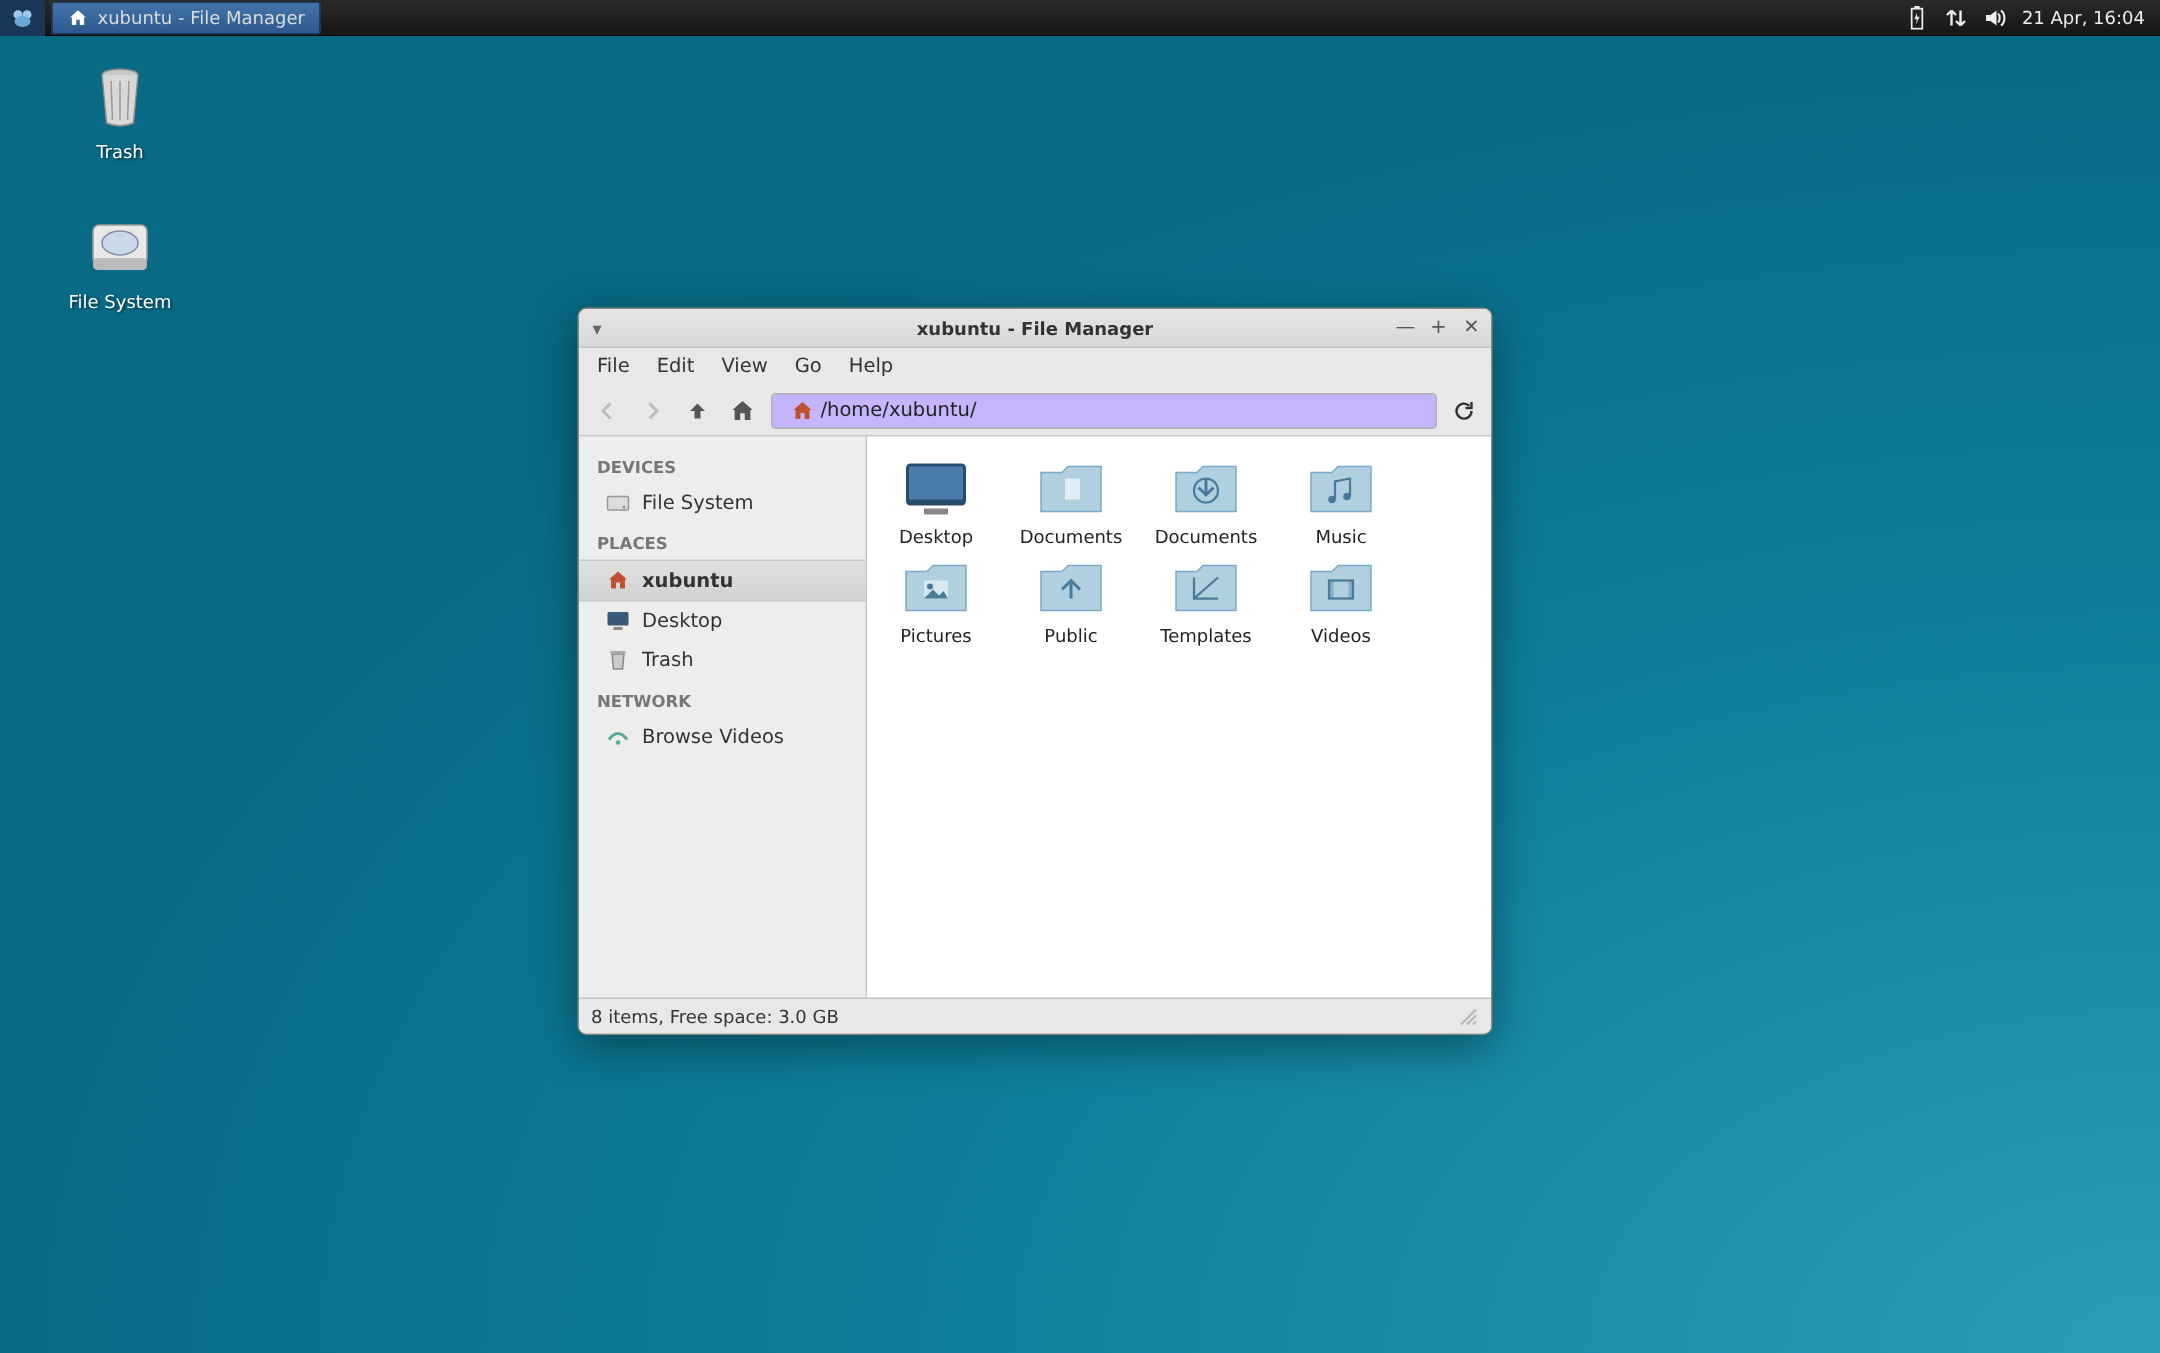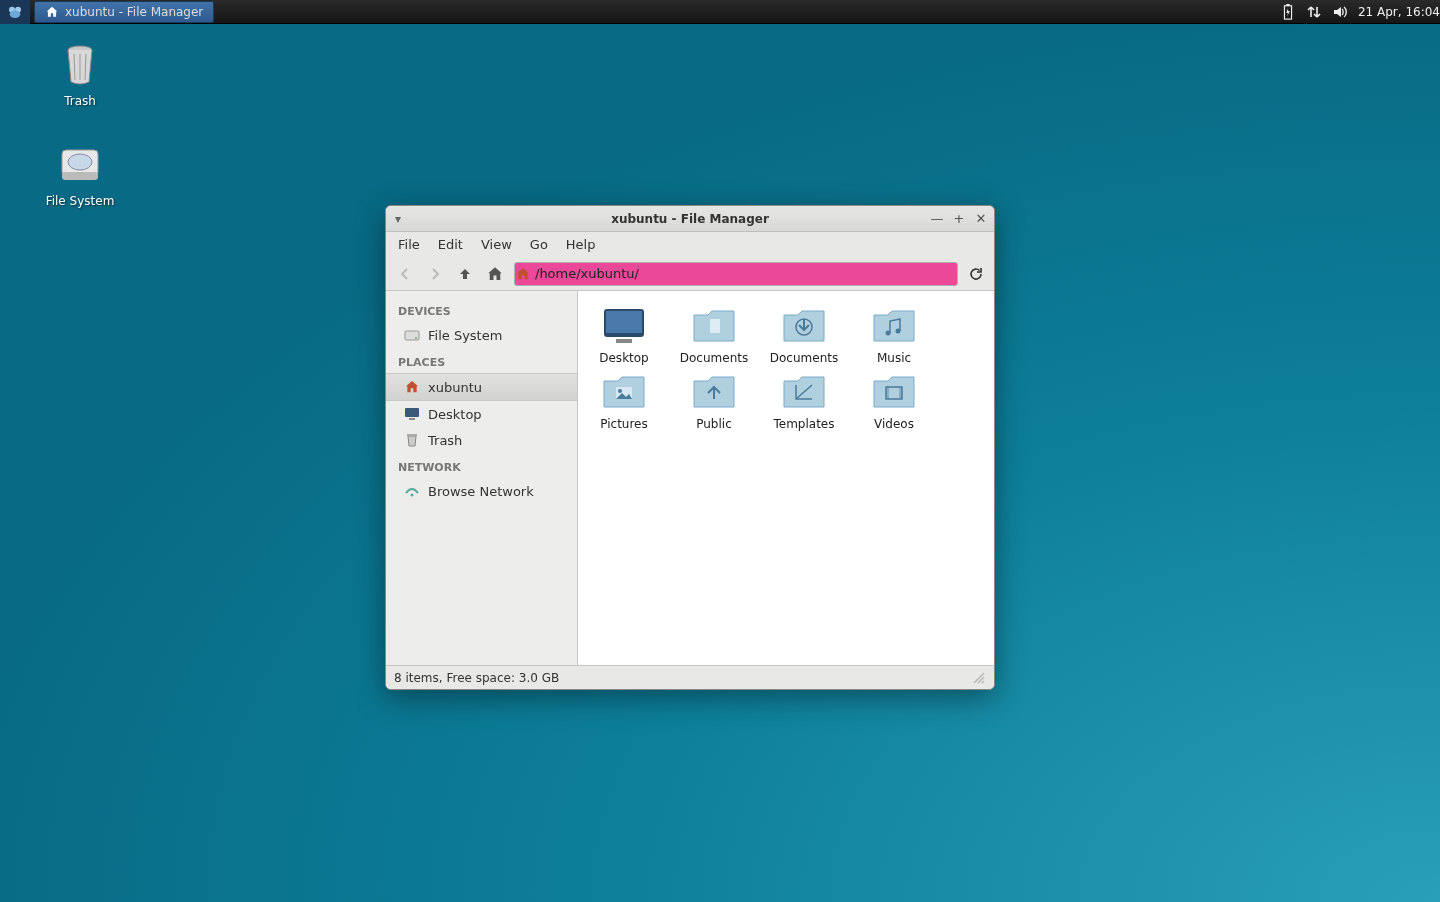--- a/index.html
+++ b/index.html
@@ -18,21 +18,21 @@
 .panel .start-btn {
   width: 30px; height: 24px; display: flex; align-items: center; justify-content: center;
   background: #1b3758; cursor: pointer;
 }
 .panel .task {
   height: 22px; display: flex; align-items: center; gap: 6px;
   background: linear-gradient(#4273a8, #2d5a8e); border: 1px solid #1a3a5a;
   margin-left: 4px; padding: 0 10px; border-radius: 2px; cursor: pointer;
 }
 .panel .task .home-icon { width: 14px; height: 14px; }
-.panel .tray { margin-left: auto; display: flex; align-items: center; gap: 10px; padding-right: 0; }
+.panel .tray { margin-left: auto; display: flex; align-items: center; gap: 10px; padding-right: 10px; }
 .panel .tray-icon { width: 16px; height: 16px; display: flex; align-items: center; justify-content: center; color: #eee; }
 .panel .clock { font-size: 12px; color: #eee; }
 
 
 .desktop-icons { position: absolute; top: 40px; left: 40px; }
 .desktop-icon {
   width: 80px; display: flex; flex-direction: column; align-items: center;
   margin-bottom: 32px; color: #fff; font-size: 12px; text-align: center;
   text-shadow: 1px 1px 2px rgba(0,0,0,.6); cursor: pointer;
 }
@@ -59,37 +59,37 @@
   padding: 0 12px; font-size: 13px; color: #333; background: #e8e8e6;
 }
 .menubar span { cursor: pointer; }
 .toolbar {
   height: 34px; display: flex; align-items: center; gap: 8px;
   padding: 0 8px; background: #e8e8e6; border-bottom: 1px solid #c5c5c3;
 }
 .toolbar .navbtn { width: 22px; height: 22px; display:flex; align-items:center; justify-content:center; color:#555; cursor:pointer; }
 .toolbar .navbtn.disabled { color: #bbb; cursor: default; }
 .pathbar {
-  flex: 1; height: 24px; background: #ec4899; border: 1px solid #b0b0ae;
-  border-radius: 3px; display: flex; align-items: center; padding: 0 0; gap: 4px;
+  flex: 1; height: 24px; background: #c4b5fd; border: 1px solid #b0b0ae;
+  border-radius: 3px; display: flex; align-items: center; padding: 0 12px; gap: 4px;
 }
 .pathbar input { flex:1; border:none; outline:none; font-size:13px; color:#222; background:transparent; }
 .pathbar .home-mini { width:16px; height:16px; }
 .reload { width: 20px; height:20px; cursor:pointer; color:#333; display:flex; align-items:center; justify-content:center;}
 
 .body { flex:1; display:flex; min-height:0; }
 .sidebar {
   width: 192px; background: #ededeb; border-right: 1px solid #c5c5c3;
   padding-top: 6px; font-size: 13px; color: #333;
 }
 .sidebar .section-label { font-weight: bold; color: #777; font-size: 11px; padding: 8px 12px 4px; }
 .sidebar .item {
   display:flex; align-items:center; gap:8px; padding: 5px 12px 5px 18px; cursor:pointer;
 }
-.sidebar .item.selected { background: linear-gradient(#e0e0de,#d2d2d0); border-top:1px solid #c8c8c6; border-bottom:1px solid #c8c8c6;}
+.sidebar .item.selected { background: linear-gradient(#e0e0de,#d2d2d0); border-top:1px solid #c8c8c6; border-bottom:1px solid #c8c8c6;font-weight:bold;}
 .sidebar .sb-icon { width:16px; height:16px; flex-shrink:0; }
 
 .content { flex:1; background:#fff; padding: 14px 10px; display:flex; flex-wrap:wrap; align-content:flex-start; gap: 6px 18px; }
 .folder {
   width: 72px; display:flex; flex-direction:column; align-items:center;
   font-size: 12px; color:#222; cursor:pointer; text-align:center;
 }
 .folder .ficon { width:48px; height:40px; margin-bottom:6px; }
 
 .statusbar {
@@ -245,21 +245,21 @@
           </svg>
         <span>Trash</span>
       </div>
 
       <div class="section-label">NETWORK</div>
       <div class="item">
         <svg class="sb-icon" viewBox="0 0 16 16">
             <path d="M2 10q6-8 12 0" stroke="#5a9" stroke-width="2" fill="none"></path>
             <circle cx="8" cy="12" r="1.5" fill="#5a9"></circle>
           </svg>
-        <span>Browse Network</span>
+        <span>Browse Videos</span>
       </div>
     </div>
 
     <div class="content">
       <div class="folder">
         <svg class="ficon" viewBox="0 0 48 40">
             <rect x="4" y="4" width="40" height="28" rx="3" fill="#2a4a6a"></rect>
             <rect x="6" y="6" width="36" height="22" fill="#4a7aaa"></rect>
             <rect x="16" y="34" width="16" height="4" fill="#888"></rect>
           </svg>

